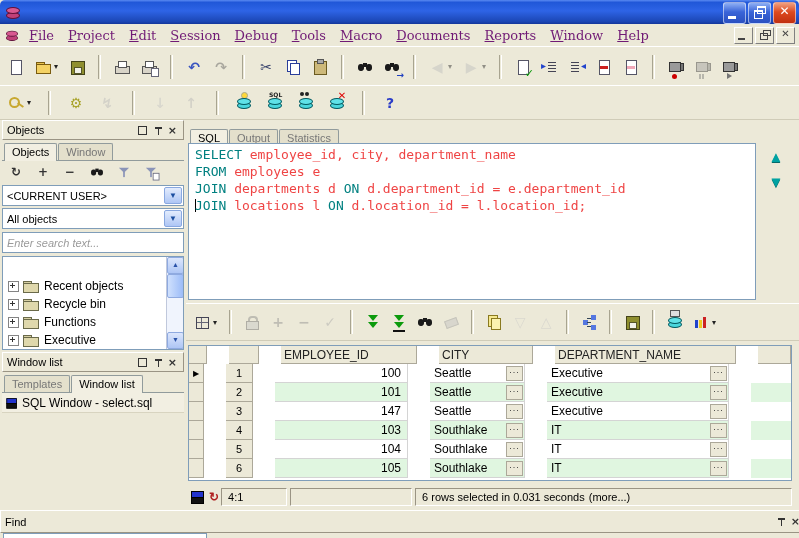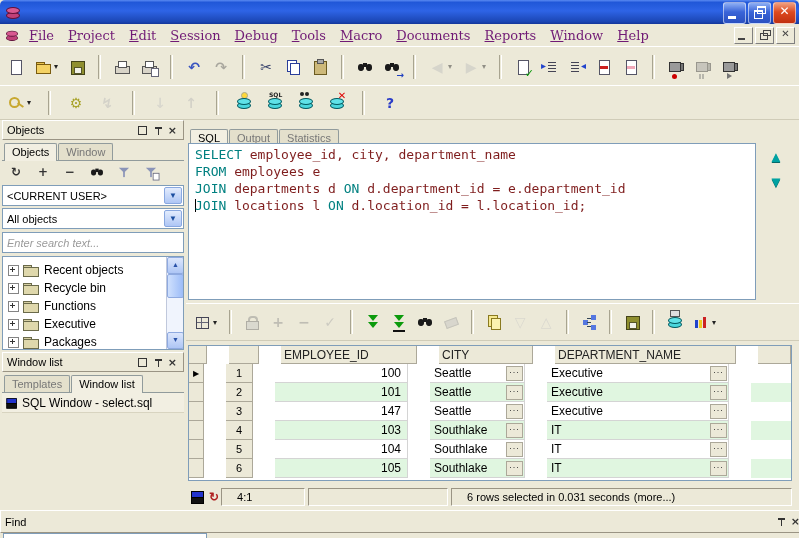--- a/index.html
+++ b/index.html
@@ -126,21 +126,21 @@
   .combo{position:relative;height:19px;background:#fff;border:1px solid #7f9db9;display:flex;align-items:center;
     padding-left:4px;font:11px "Liberation Sans",sans-serif;margin-top:2px;flex:none;}
   .combo-btn{position:absolute;right:1px;top:1px;bottom:1px;width:16px;border-radius:2px;
     background:linear-gradient(180deg,#e3ecfd,#aec6f5);border:1px solid #89a8e0;
     display:flex;align-items:center;justify-content:center;color:#1c4fa0;font-size:8px;}
   .searchbox{height:19px;background:#fff;border:1px solid #7f9db9;margin-top:3px;flex:none;display:flex;}
   .searchbox input{border:none;outline:none;width:100%;font:italic 11px "Liberation Sans",sans-serif;
     padding:2px 4px;background:transparent;}
   .searchbox input::placeholder{color:#9a9a9a;}
   .tree-box{position:relative;height:92px;background:#fff;border:1px solid #7f9db9;margin-top:3px;flex:none;overflow:hidden;}
-  .tree{list-style:none;margin:4px 0 0 0;padding:0;}
+  .tree{list-style:none;margin:20px 0 0 0;padding:0;}
   .tree li{display:flex;align-items:center;height:18px;font:12px "Liberation Sans",sans-serif;color:#000;}
   .expander{width:9px;height:9px;border:1px solid #848484;background:#fff;margin:0 4px 0 5px;position:relative;flex:none;}
   .expander::before{content:"";position:absolute;left:1px;top:3px;width:5px;height:1px;background:#333;}
   .expander::after{content:"";position:absolute;left:3px;top:1px;width:1px;height:5px;background:#333;}
   .folder{position:relative;width:16px;height:13px;margin-right:5px;flex:none;}
   .folder::before{content:"";position:absolute;left:0;top:1px;width:7px;height:3px;background:#d6cfa2;border:1px solid #6a6a4a;}
   .folder::after{content:"";position:absolute;left:0;top:3px;width:14px;height:8px;background:#dfd8ac;border:1px solid #6a6a4a;}
   .sbar{position:absolute;right:0;top:0;bottom:0;width:16px;background:#f0f4fd;border-left:1px solid #c0c8dc;}
   .sbtn{position:absolute;left:0;width:15px;height:15px;border-radius:2px;border:1px solid #8faae0;
     background:linear-gradient(180deg,#dce6fc,#aec6f5);color:#2a52a8;font-size:7px;text-align:center;line-height:14px;}
@@ -150,21 +150,21 @@
     font:12px "Liberation Sans",sans-serif;padding-left:2px;flex:none;}
   .wl-item .ic{transform:scale(.8);margin-right:2px;}
 
   
   .main{position:absolute;left:186px;top:120px;width:611px;height:390px;}
   .editor-tabs{position:absolute;left:2px;top:0;right:0;height:23px;border-bottom:none;}
   .editor{position:absolute;left:2px;top:23px;width:560px;height:152px;background:#fff;border:1px solid #7f9db9;
     font:13px "DejaVu Sans Mono",monospace;padding:3px 0 0 6px;overflow:hidden;}
   .code-line{height:17px;white-space:pre;}
   .kw{color:#008080;}
-  .pl{color:#7f1d1d;}
+  .pl{color:#ef4444;}
   .caret{display:inline-block;width:1px;height:13px;background:#000;margin-right:-1px;vertical-align:-2px;}
   .nav-arrows{position:absolute;left:572px;top:30px;width:36px;display:flex;flex-direction:column;align-items:center;gap:12px;}
   .nav-arrows span{color:#00a2a2;font-size:15px;line-height:13px;text-shadow:0 1px 0 #046a6a;}
   .t3{left:0;top:183px;width:611px;height:36px;gap:6px;border-bottom:1px solid #d0ccb8;position:absolute;}
 
   .gridbox{position:absolute;left:2px;top:225px;width:602px;height:134px;background:#fff;border:1px solid #7f9db9;
     font:12px "Liberation Sans",sans-serif;display:flex;flex-direction:column;}
   .g-row{display:flex;height:19px;flex:none;gap:22px;}
   .g-row.green .cell{background:#e0f6e0;}
   .g-head{height:18px;}
@@ -179,21 +179,21 @@
   .c-id{width:126px;flex:none;justify-content:flex-end;padding-right:6px;}
   .c-city{width:90px;flex:none;padding-left:4px;position:relative;}
   .c-dept{width:177px;flex:none;padding-left:4px;position:relative;}
   .c-fill{flex:1;border:none;background:#fff;}
   .ellip{position:absolute;right:1px;top:2px;width:15px;height:13px;background:#ece9d8;border:1px solid #aca899;
     font:9px "Liberation Sans",sans-serif;line-height:7px;text-align:center;letter-spacing:1px;color:#333;}
 
   .statusbar{position:absolute;left:2px;top:367px;width:607px;height:20px;background:#ece9d8;
     display:flex;align-items:center;font:11px "Liberation Sans",sans-serif;}
   .sec{height:16px;display:flex;align-items:center;border:1px solid;border-color:#9a9484 #fff #fff #9a9484;
-    padding:0 15px;margin-right:3px;}
+    padding:0 6px;margin-right:3px;}
   .refresh-g{color:#b02020;font-weight:bold;font-size:12px;margin:0 2px;}
 
   
   .findbar{position:absolute;left:0;top:510px;width:797px;height:21px;background:#ece9d8;
     border:1px solid;border-color:#fff #9a9484 #9a9484 #fff;display:flex;align-items:center;
     font:11px "Liberation Sans",sans-serif;padding:0 4px;}
   .findbar .ph-sp{flex:1;}
   .find-input{position:absolute;left:3px;top:533px;width:202px;height:6px;background:#fff;border:1px solid #7f9db9;border-bottom:none;}
 </style>
 </head>

